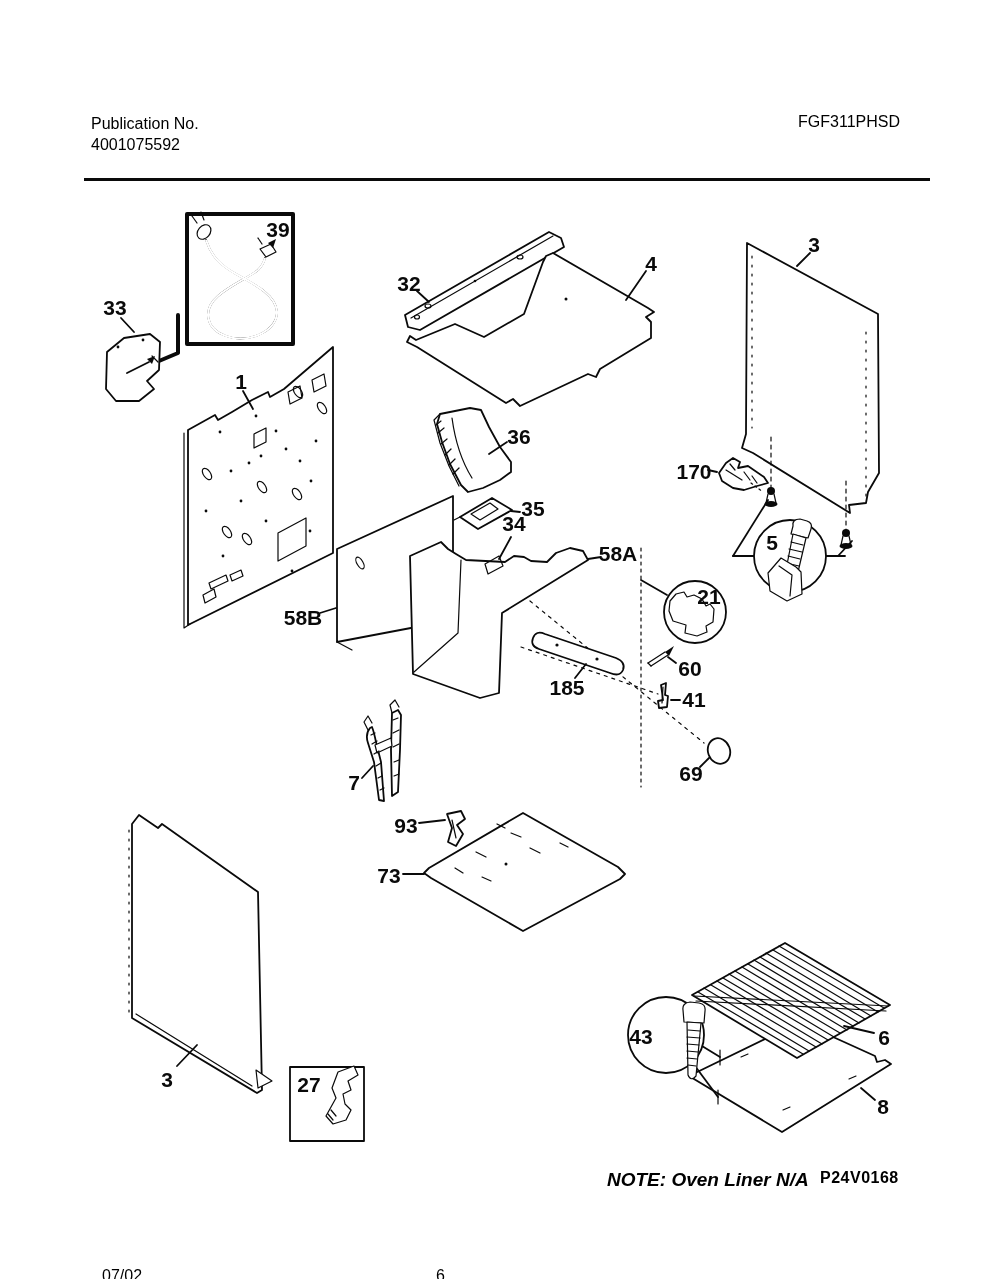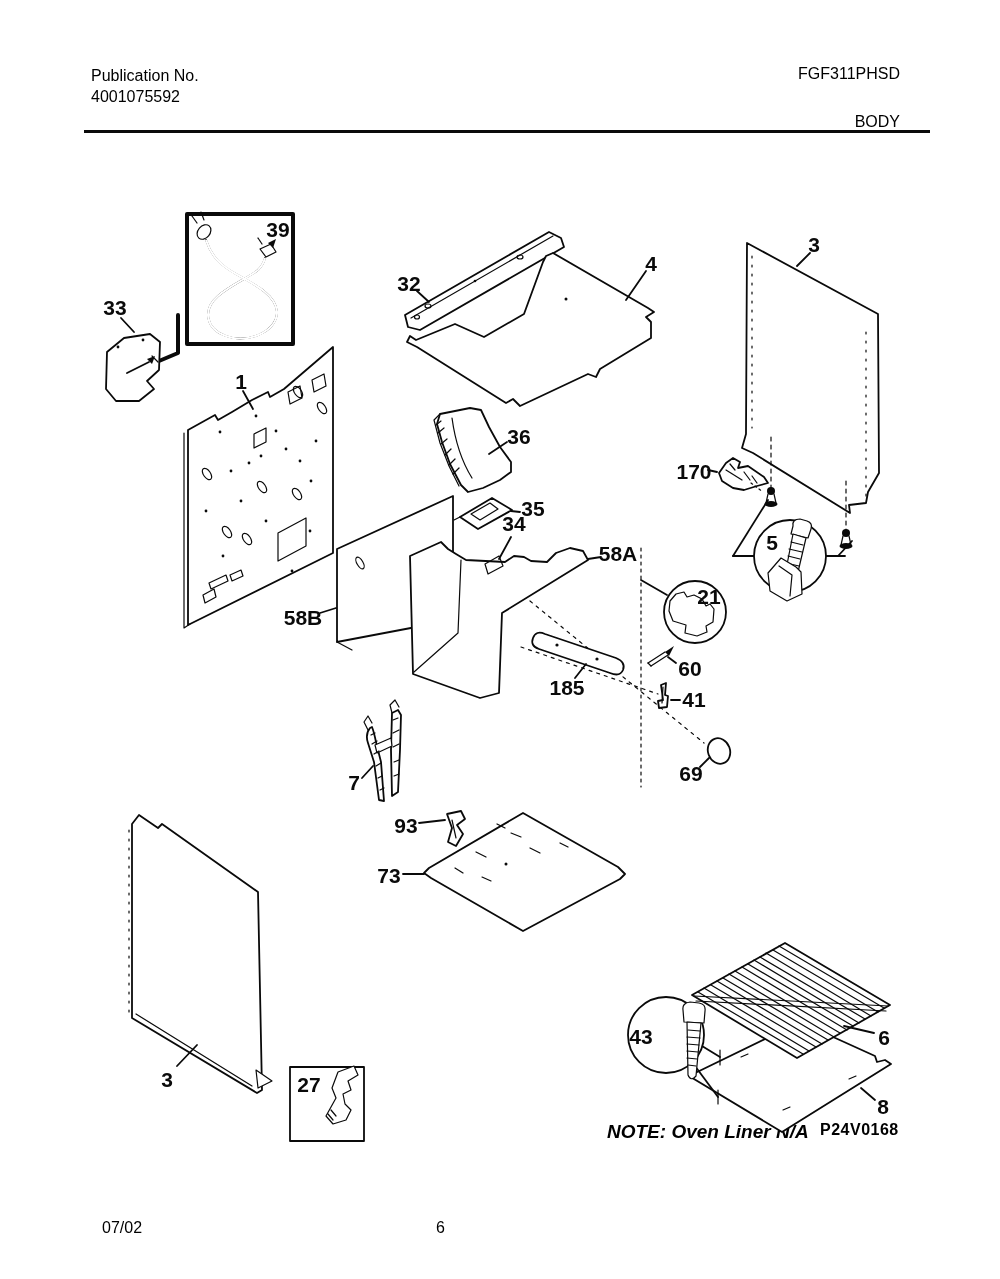--- a/index.html
+++ b/index.html
@@ -1,18 +1,18 @@
 <!DOCTYPE html>
 <html><head>
 <meta charset="utf-8">
 <style>
   html,body{margin:0;padding:0;background:#e8e8e8;}
   .page{position:relative;width:1000px;height:1279px;background:#ffffff;margin:0 auto;
         font-family:"Liberation Sans",sans-serif;color:#000;overflow:hidden;}
-  .abs{position:absolute;}
+  .abs{position:absolute;margin-top:48px;}
   .t16{font-size:16px;line-height:20px;}
   .center-line{left:0;width:900px;text-align:right;}
   .rule{left:84px;top:130px;width:846px;height:3px;background:#0a0a0a;}
   .note-text{font-size:19px;font-weight:bold;font-style:italic;}
   .code-text{font-size:16px;font-weight:bold;letter-spacing:0.5px;}
   svg{position:absolute;left:0;top:0;}
   .ln{fill:none;stroke:#0a0a0a;stroke-width:1.8;stroke-linecap:round;stroke-linejoin:round;}
   .fw{fill:#ffffff;stroke:#0a0a0a;stroke-width:1.8;stroke-linejoin:round;}
   .thin{stroke-width:1.2;}
   .thk{stroke-width:4;}
@@ -20,21 +20,20 @@
   .lbl{font:bold 21px "Liberation Sans",sans-serif;fill:#0a0a0a;text-anchor:middle;}
 </style>
 </head>
 <body>
 
 <div class="page">
 
   <div class="abs t16" style="left:91px;top:66px;">Publication No.</div>
   <div class="abs t16" style="left:91px;top:87px;">4001075592</div>
   <div class="abs t16 center-line" style="top:64px;">FGF311PHSD</div>
-  <div class="abs t16 center-line" style="top:112px;">BODY</div>
   <div class="abs rule"></div>
 
   <div class="abs note-text" style="left:607px;top:1121px;">NOTE: Oven Liner N/A</div>
   <div class="abs code-text" style="left:820px;top:1121px;">P24V0168</div>
 
   <div class="abs t16" style="left:102px;top:1218px;">07/02</div>
   <div class="abs t16" style="left:436px;top:1218px;">6</div>
 
   <svg width="1000" height="1279" viewBox="0 0 1000 1279">
 

